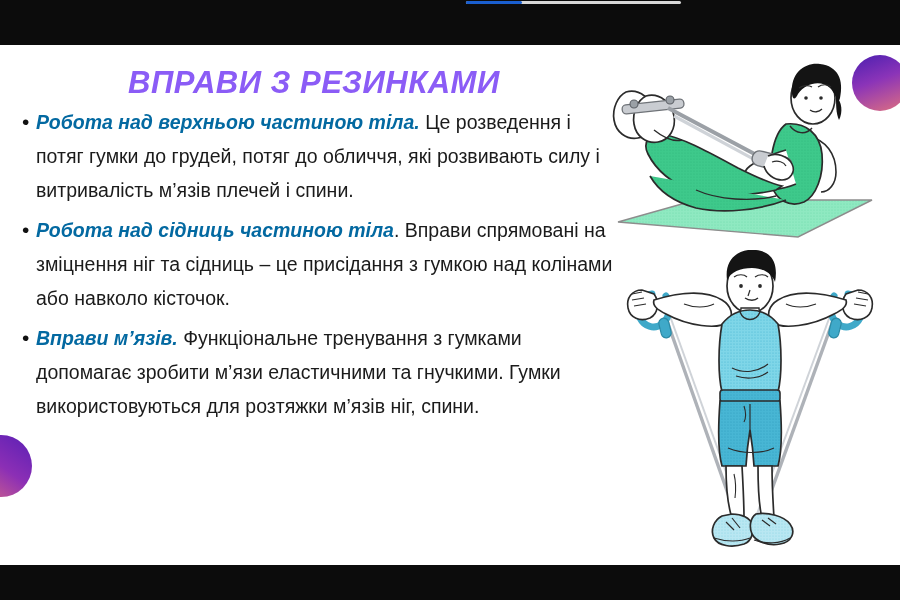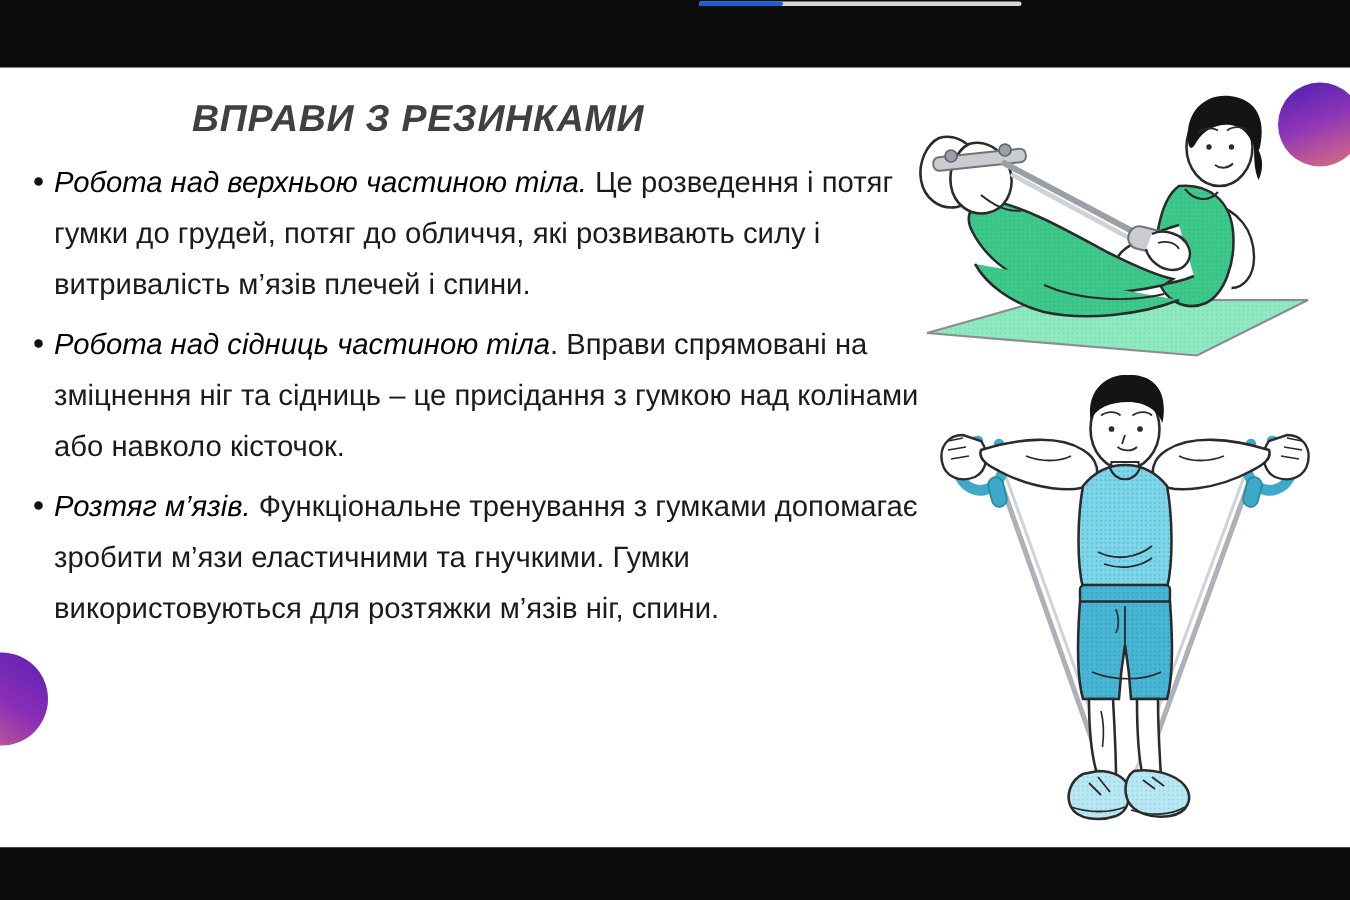--- a/index.html
+++ b/index.html
@@ -35,37 +35,37 @@
     background:linear-gradient(160deg,#4b1fb0 0%,#8b34b8 45%,#e0717f 100%);
   }
   .blob-bl {
     left:-30px; top:390px; width:62px; height:62px;
     background:linear-gradient(215deg,#5a1fb5 0%,#8c2fb5 50%,#d96a85 100%);
   }
 
   
   .slide-title {
     position:absolute; left:128px; top:20px;
-    font-size:25px; font-weight:bold; font-style:italic;
-    letter-spacing:0.5px; color:#404040;
+    font-size:31px; font-weight:bold; font-style:italic;
+    letter-spacing:0.5px; color:#8b5cf6;
     font-family:"Liberation Sans", sans-serif;
   }
 
   
   .body-col { position:absolute; left:16px; top:60px; width:600px; }
   .bullet-row { display:flex; margin-bottom:6px; }
   .bullet-dot {
     flex:0 0 auto; width:20px; font-size:21px; line-height:34px;
     color:#111; text-align:left; padding-left:6px;
   }
   .bullet-text {
     flex:1 1 auto; font-size:19.5px; line-height:34px; color:#1b1b1b;
     font-family:"Liberation Sans", sans-serif;
   }
-  .bullet-text .lead { font-weight:normal; font-style:italic; color:#000000; }
+  .bullet-text .lead { font-weight:bold; font-style:italic; color:#0369a1; }
 
   
   .illus { position:absolute; }
   .illus-a { left:600px; top:5px;  width:290px; height:215px; }
   .illus-b { left:610px; top:205px; width:280px; height:310px; }
   .illus svg { display:block; width:100%; height:100%; }
 </style>
 </head>
 <body>
 
@@ -96,21 +96,21 @@
       <div class="bullet-row">
         <div class="bullet-dot">•</div>
         <div class="bullet-text">
           <span class="lead">Робота над сідниць частиною тіла</span><span>. Вправи спрямовані на зміцнення ніг та сідниць – це присідання з гумкою над колінами або навколо кісточок.</span>
         </div>
       </div>
 
       <div class="bullet-row">
         <div class="bullet-dot">•</div>
         <div class="bullet-text">
-          <span class="lead">Розтяг м’язів.</span><span> Функціональне тренування з гумками допомагає зробити м’язи еластичними та гнучкими. Гумки використовуються для розтяжки м’язів ніг, спини.</span>
+          <span class="lead">Вправи м’язів.</span><span> Функціональне тренування з гумками допомагає зробити м’язи еластичними та гнучкими. Гумки використовуються для розтяжки м’язів ніг, спини.</span>
         </div>
       </div>
 
     </div>
 
     <div class="illus illus-a">
       <svg viewBox="0 0 290 215" xmlns="http://www.w3.org/2000/svg">
         <defs>
           <pattern id="dotsG" width="3" height="3" patternUnits="userSpaceOnUse">
             <rect width="3" height="3" fill="#3ec98b"></rect>

